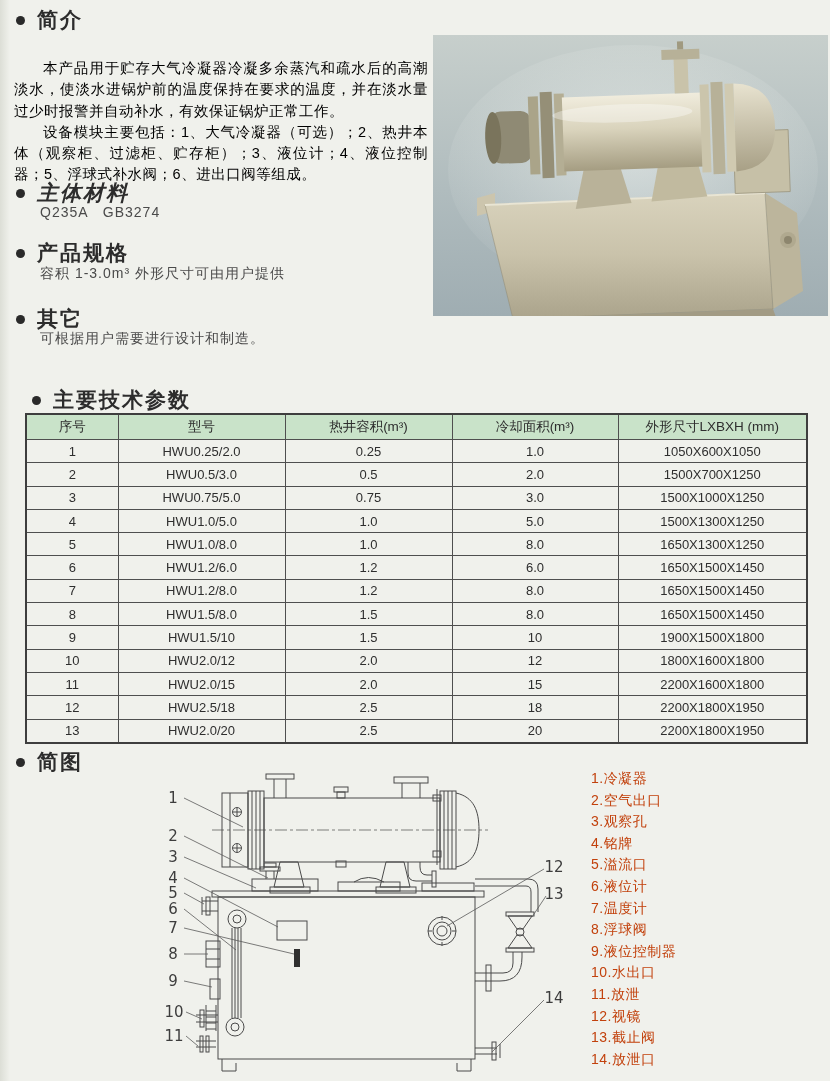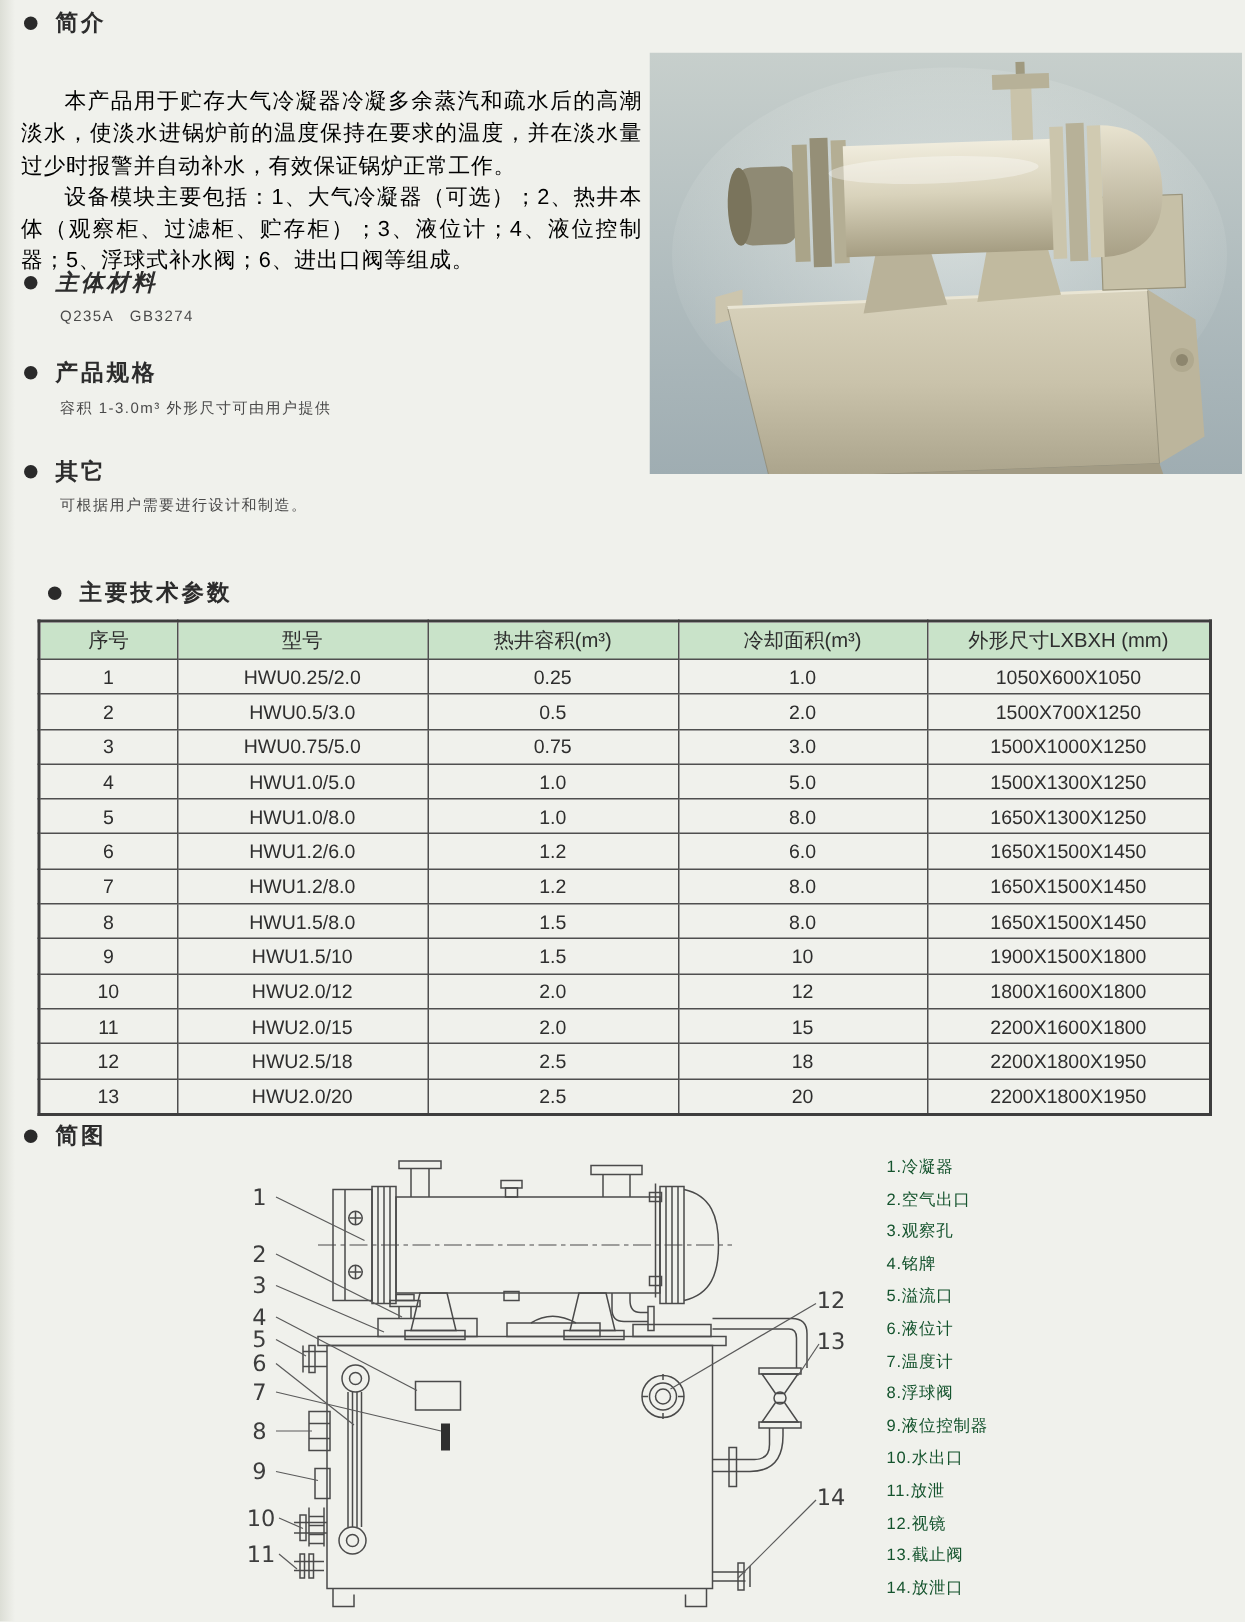--- a/index.html
+++ b/index.html
@@ -9,39 +9,39 @@
     font-family:"Liberation Sans","DejaVu Sans",sans-serif;
     color:#3a3a3a;overflow:hidden;
   }
   body::before{
     content:"";position:absolute;left:0;top:0;width:10px;height:1081px;
     background:linear-gradient(90deg,#dcded6,rgba(240,241,236,0));pointer-events:none;
   }
   .abs{position:absolute;}
   .sec-head{display:flex;align-items:center;gap:12px;}
   .bullet{width:9px;height:9px;border-radius:50%;background:#2a2a2a;flex:0 0 auto;}
-  .sec-head h2{margin:0;font-size:15px;font-weight:bold;color:#2c2c2c;letter-spacing:2px;}
+  .sec-head h2{margin:0;font-size:21px;font-weight:bold;color:#2c2c2c;letter-spacing:2px;}
   .body-text{font-size:14.5px;line-height:21.3px;color:#000000;letter-spacing:0.5px;margin-top:25px;}
   #intro-text{left:14px;top:33px;width:414px;text-align:justify;}
   #intro-text p{margin:0;text-indent:2em;}
-  .sub-content{font-size:10px;color:#4a4a4a;letter-spacing:1px;text-align:right;}
+  .sub-content{font-size:14px;color:#4a4a4a;letter-spacing:1px;text-align:right;}
   #photo{left:433px;top:35px;width:395px;height:281px;}
   #photo svg{display:block;}
   #table-wrap{left:25px;top:413px;width:668px;}
   table{border-collapse:collapse;table-layout:fixed;width:781px;border:2px solid #3e3e3e;background:transparent;}
   th,td{border:1px solid #4f4f4f;text-align:center;padding:0;font-size:13px;color:#2e2e2e;white-space:nowrap;overflow:hidden;}
   th{height:24px;font-weight:normal;font-size:13.5px;}
   td{height:22.3px;}
   #diagram{left:140px;top:765px;width:450px;height:316px;}
   #diagram svg{display:block;}
   .dline{stroke:#4a4a4a;fill:none;stroke-width:1;}
   .leader{stroke:#5a5a5a;fill:none;stroke-width:0.8;}
   .callout{font-size:15px;fill:#3d3d3d;font-family:"DejaVu Sans","Liberation Sans",sans-serif;}
   #legend{left:591px;top:768px;}
-  .legend-item{font-size:11px;line-height:21.6px;color:#14532d;letter-spacing:0.5px;white-space:nowrap;}
+  .legend-item{font-size:14px;line-height:21.6px;color:#c2410c;letter-spacing:0.5px;white-space:nowrap;}
 </style>
 </head>
 <body>
 
 <div class="abs" style="left:16px;top:6px;">
   <div class="sec-head">
     <span class="bullet"></span>
     <h2>简介</h2>
   </div>
 </div>

